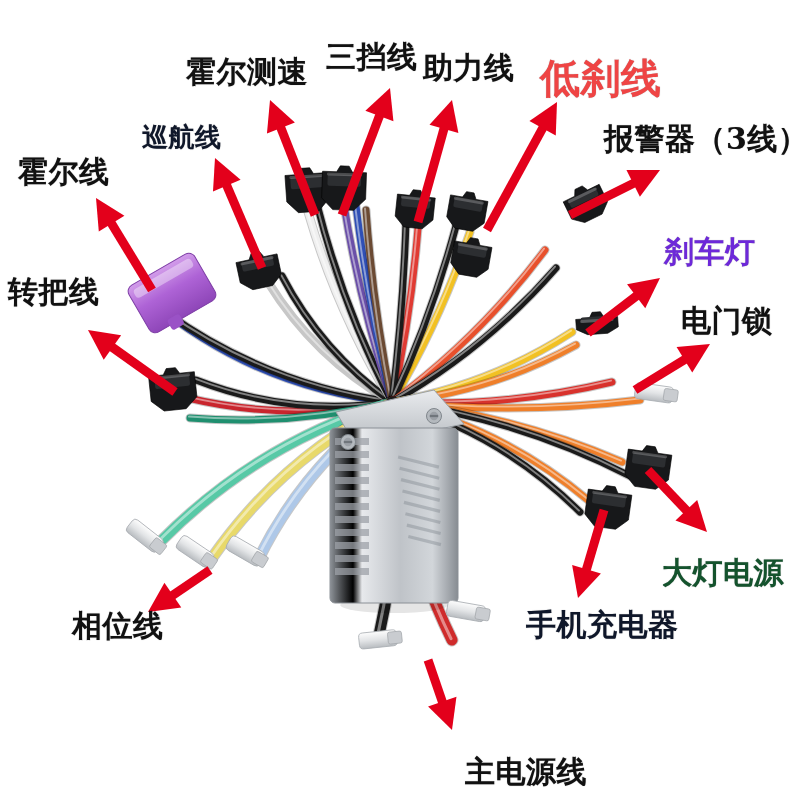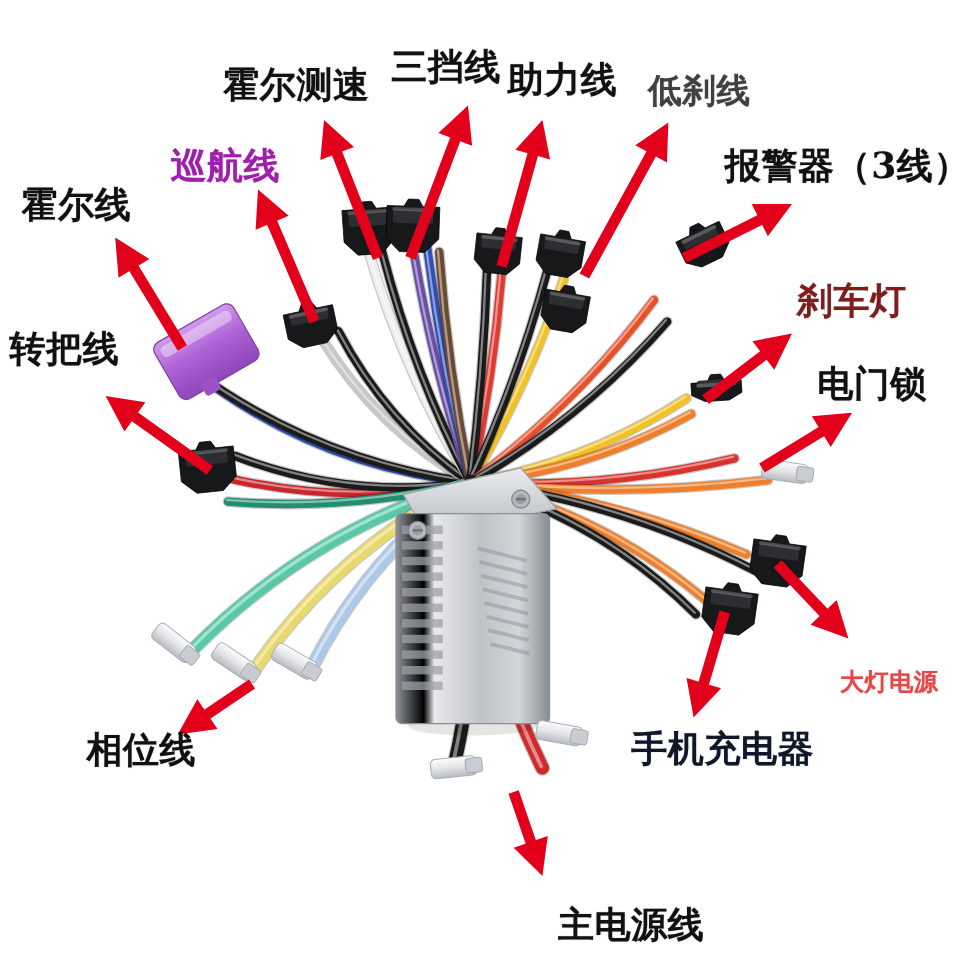--- a/index.html
+++ b/index.html
@@ -373,26 +373,26 @@
           <line x1="428" y1="660" x2="443.8918918918919" y2="706.3513513513514" stroke="#e3001b" stroke-width="9" stroke-linecap="butt"></line>
           <polygon points="452,730 428.0810810810811,706.4864864864866 456.4594594594594,696.7567567567568" fill="#e3001b"></polygon>
         </g>
       </g>
   </svg>
 
   <div id="label-layer">
       <div class="label" style="left: 186px; top: 57px; font-size: 30px; color: rgb(17, 17, 17);">霍尔测速</div>
       <div class="label" style="left: 326px; top: 42px; font-size: 30px; color: rgb(17, 17, 17); text-align: right;">三挡线</div>
       <div class="label" style="left: 423px; top: 53px; font-size: 30px; color: rgb(17, 17, 17);">助力线</div>
-      <div class="label" style="left: 540px; top: 62px; font-size: 28px; color: #404040;">低刹线</div>
+      <div class="label" style="left: 540px; top: 62px; font-size: 40px; color: #ef4444; font-family: Liberation Mono, monospace;">低刹线</div>
       <div class="label" style="left: 604px; top: 124px; font-size: 30px; color: rgb(17, 17, 17);">报警器（3线）</div>
-      <div class="label" style="left: 142px; top: 124px; font-size: 30px; color: #a21caf;">巡航线</div>
+      <div class="label" style="left: 142px; top: 124px; font-size: 26px; color: #0f172a;">巡航线</div>
       <div class="label" style="left: 18px; top: 157px; font-size: 30px; color: rgb(17, 17, 17);">霍尔线</div>
       <div class="label" style="left: 8px; top: 279px; font-size: 30px; color: rgb(17, 17, 17); font-family: Liberation Mono, monospace;">转把线</div>
-      <div class="label" style="left: 664px; top: 237px; font-size: 30px; color: #7f1d1d;">刹车灯</div>
+      <div class="label" style="left: 664px; top: 237px; font-size: 30px; color: #6d28d9;">刹车灯</div>
       <div class="label" style="left: 681px; top: 306px; font-size: 30px; color: rgb(17, 17, 17);">电门锁</div>
-      <div class="label" style="left: 700px; top: 558px; font-size: 20px; color: #ef4444;">大灯电源</div>
+      <div class="label" style="left: 662px; top: 558px; font-size: 30px; color: #14532d;">大灯电源</div>
       <div class="label" style="left: 526px; top: 610px; font-size: 30px; color: #0f172a;">手机充电器</div>
       <div class="label" style="left: 72px; top: 611px; font-size: 30px; color: rgb(17, 17, 17);">相位线</div>
       <div class="label" style="left: 465px; top: 757px; font-size: 30px; color: rgb(17, 17, 17); text-align: center;">主电源线</div>
     </div>
 
 </div>
 
 </body></html>

